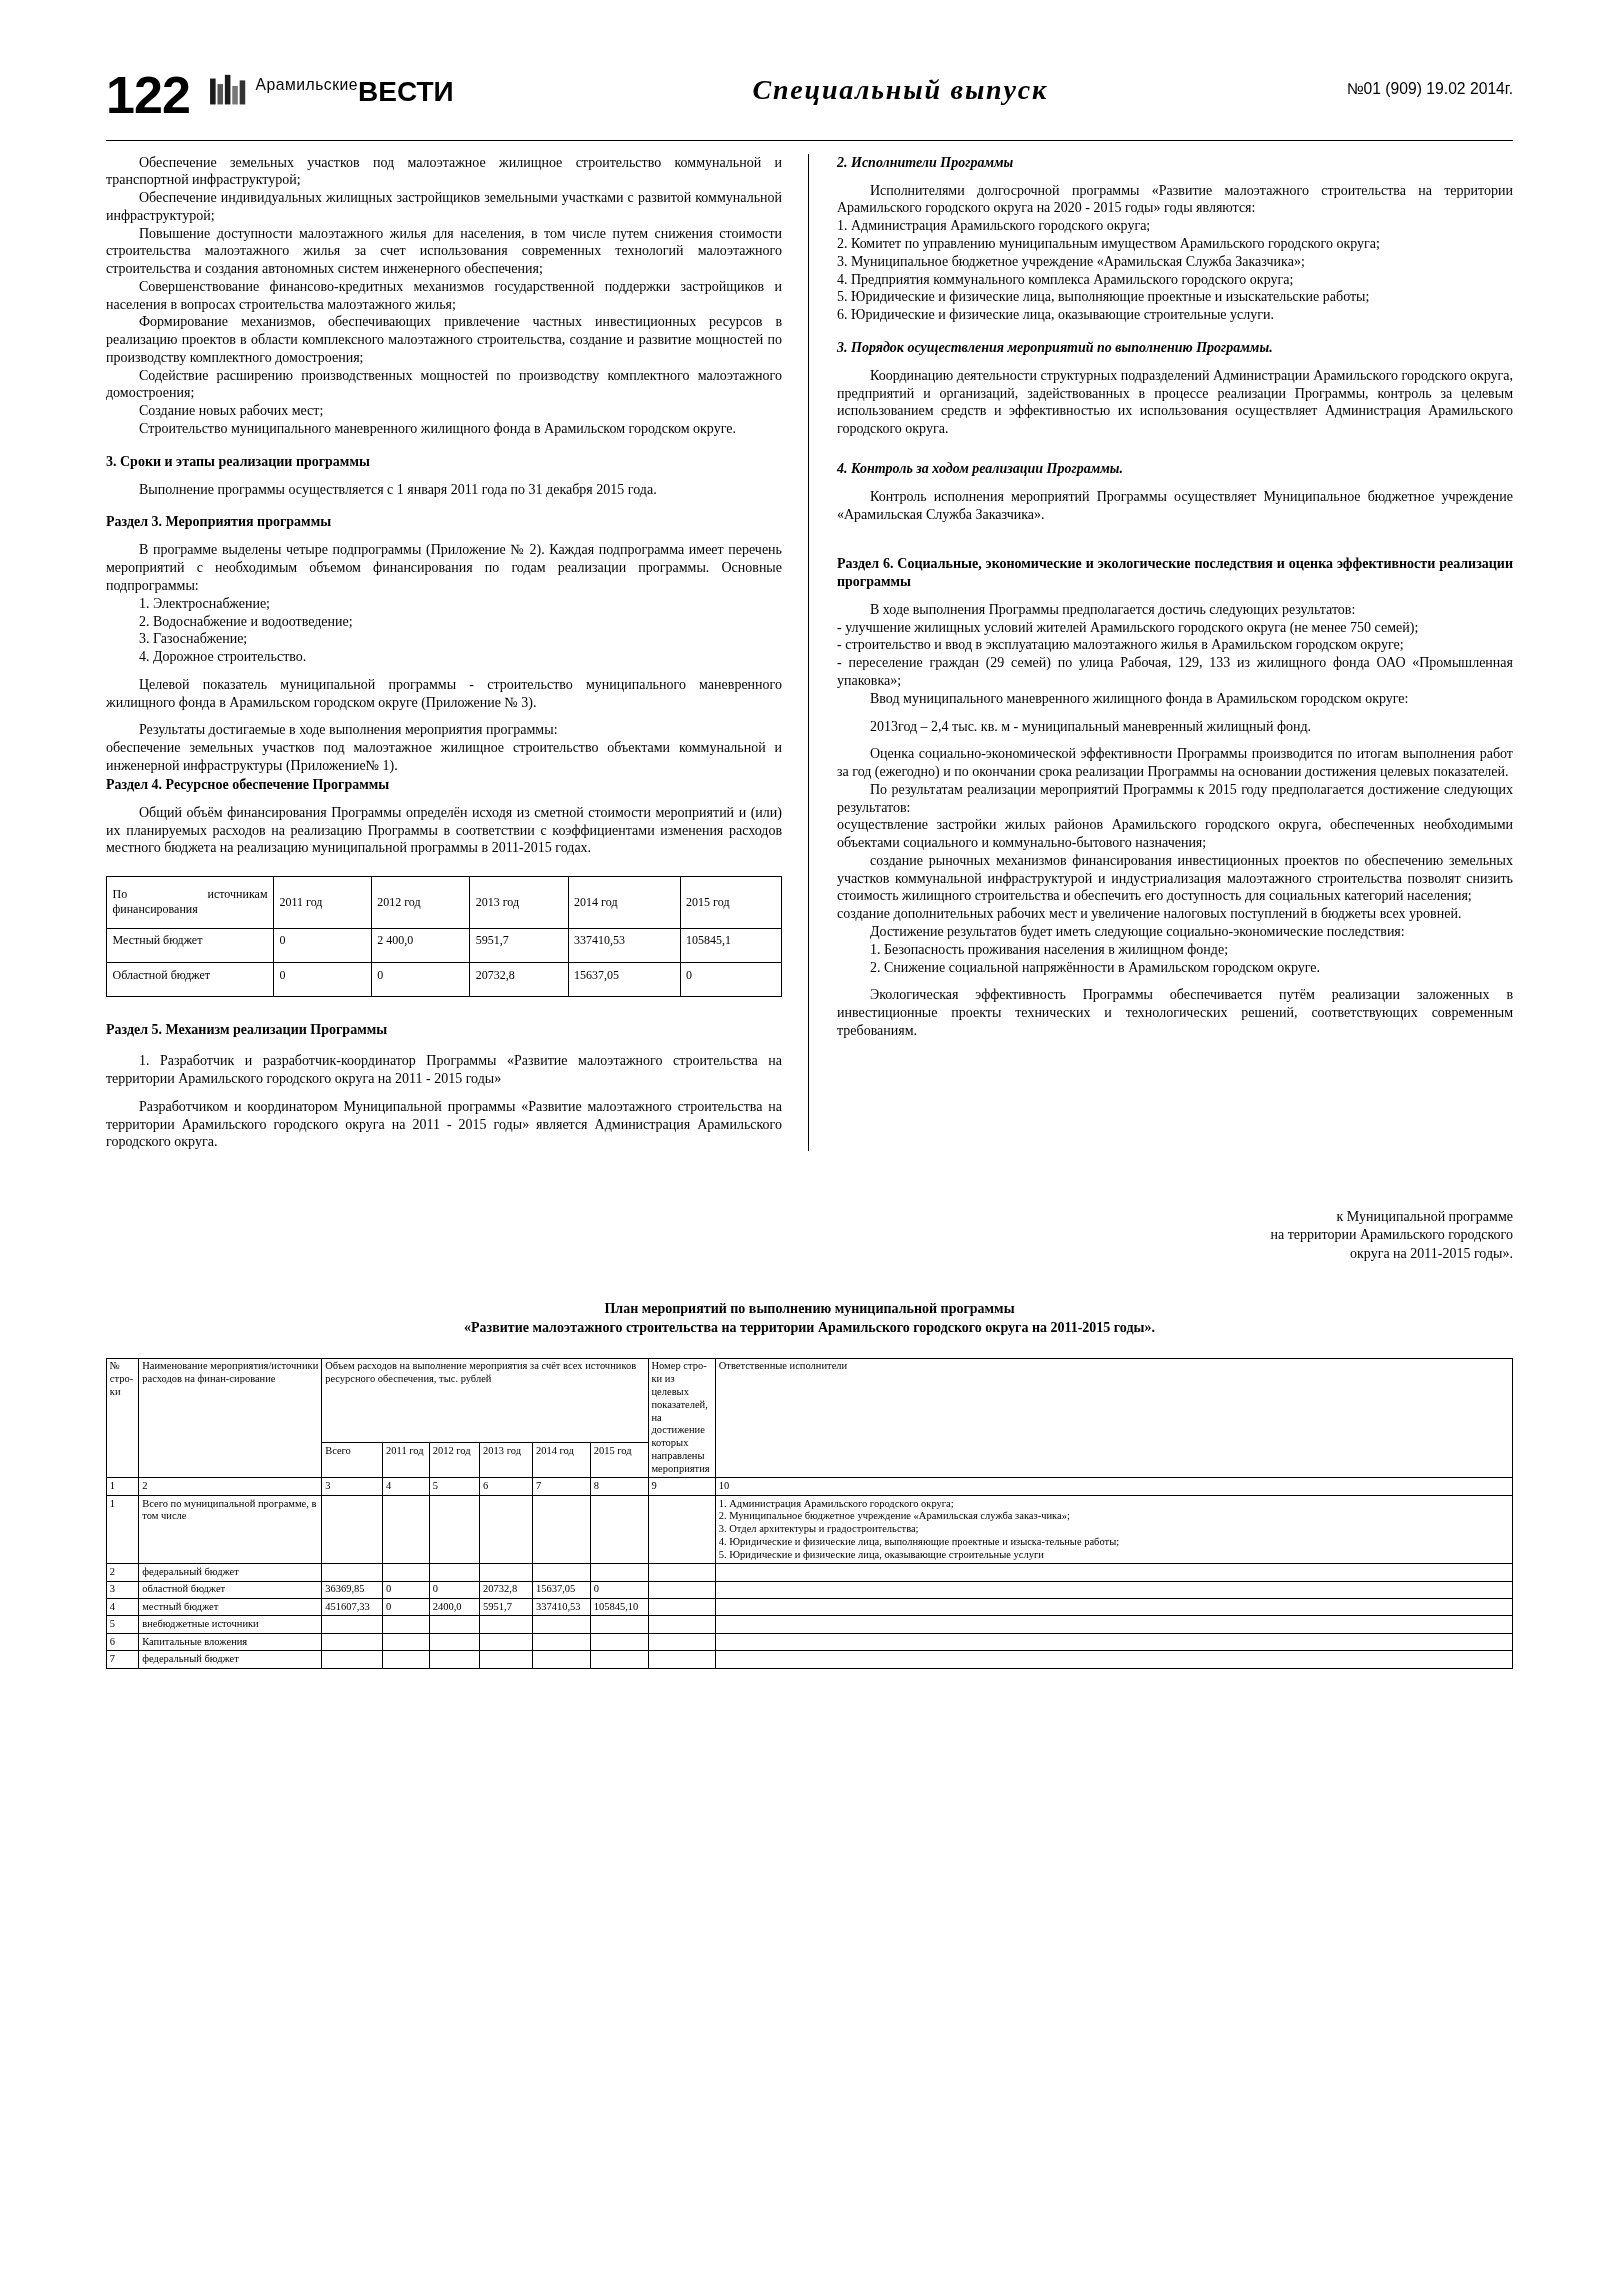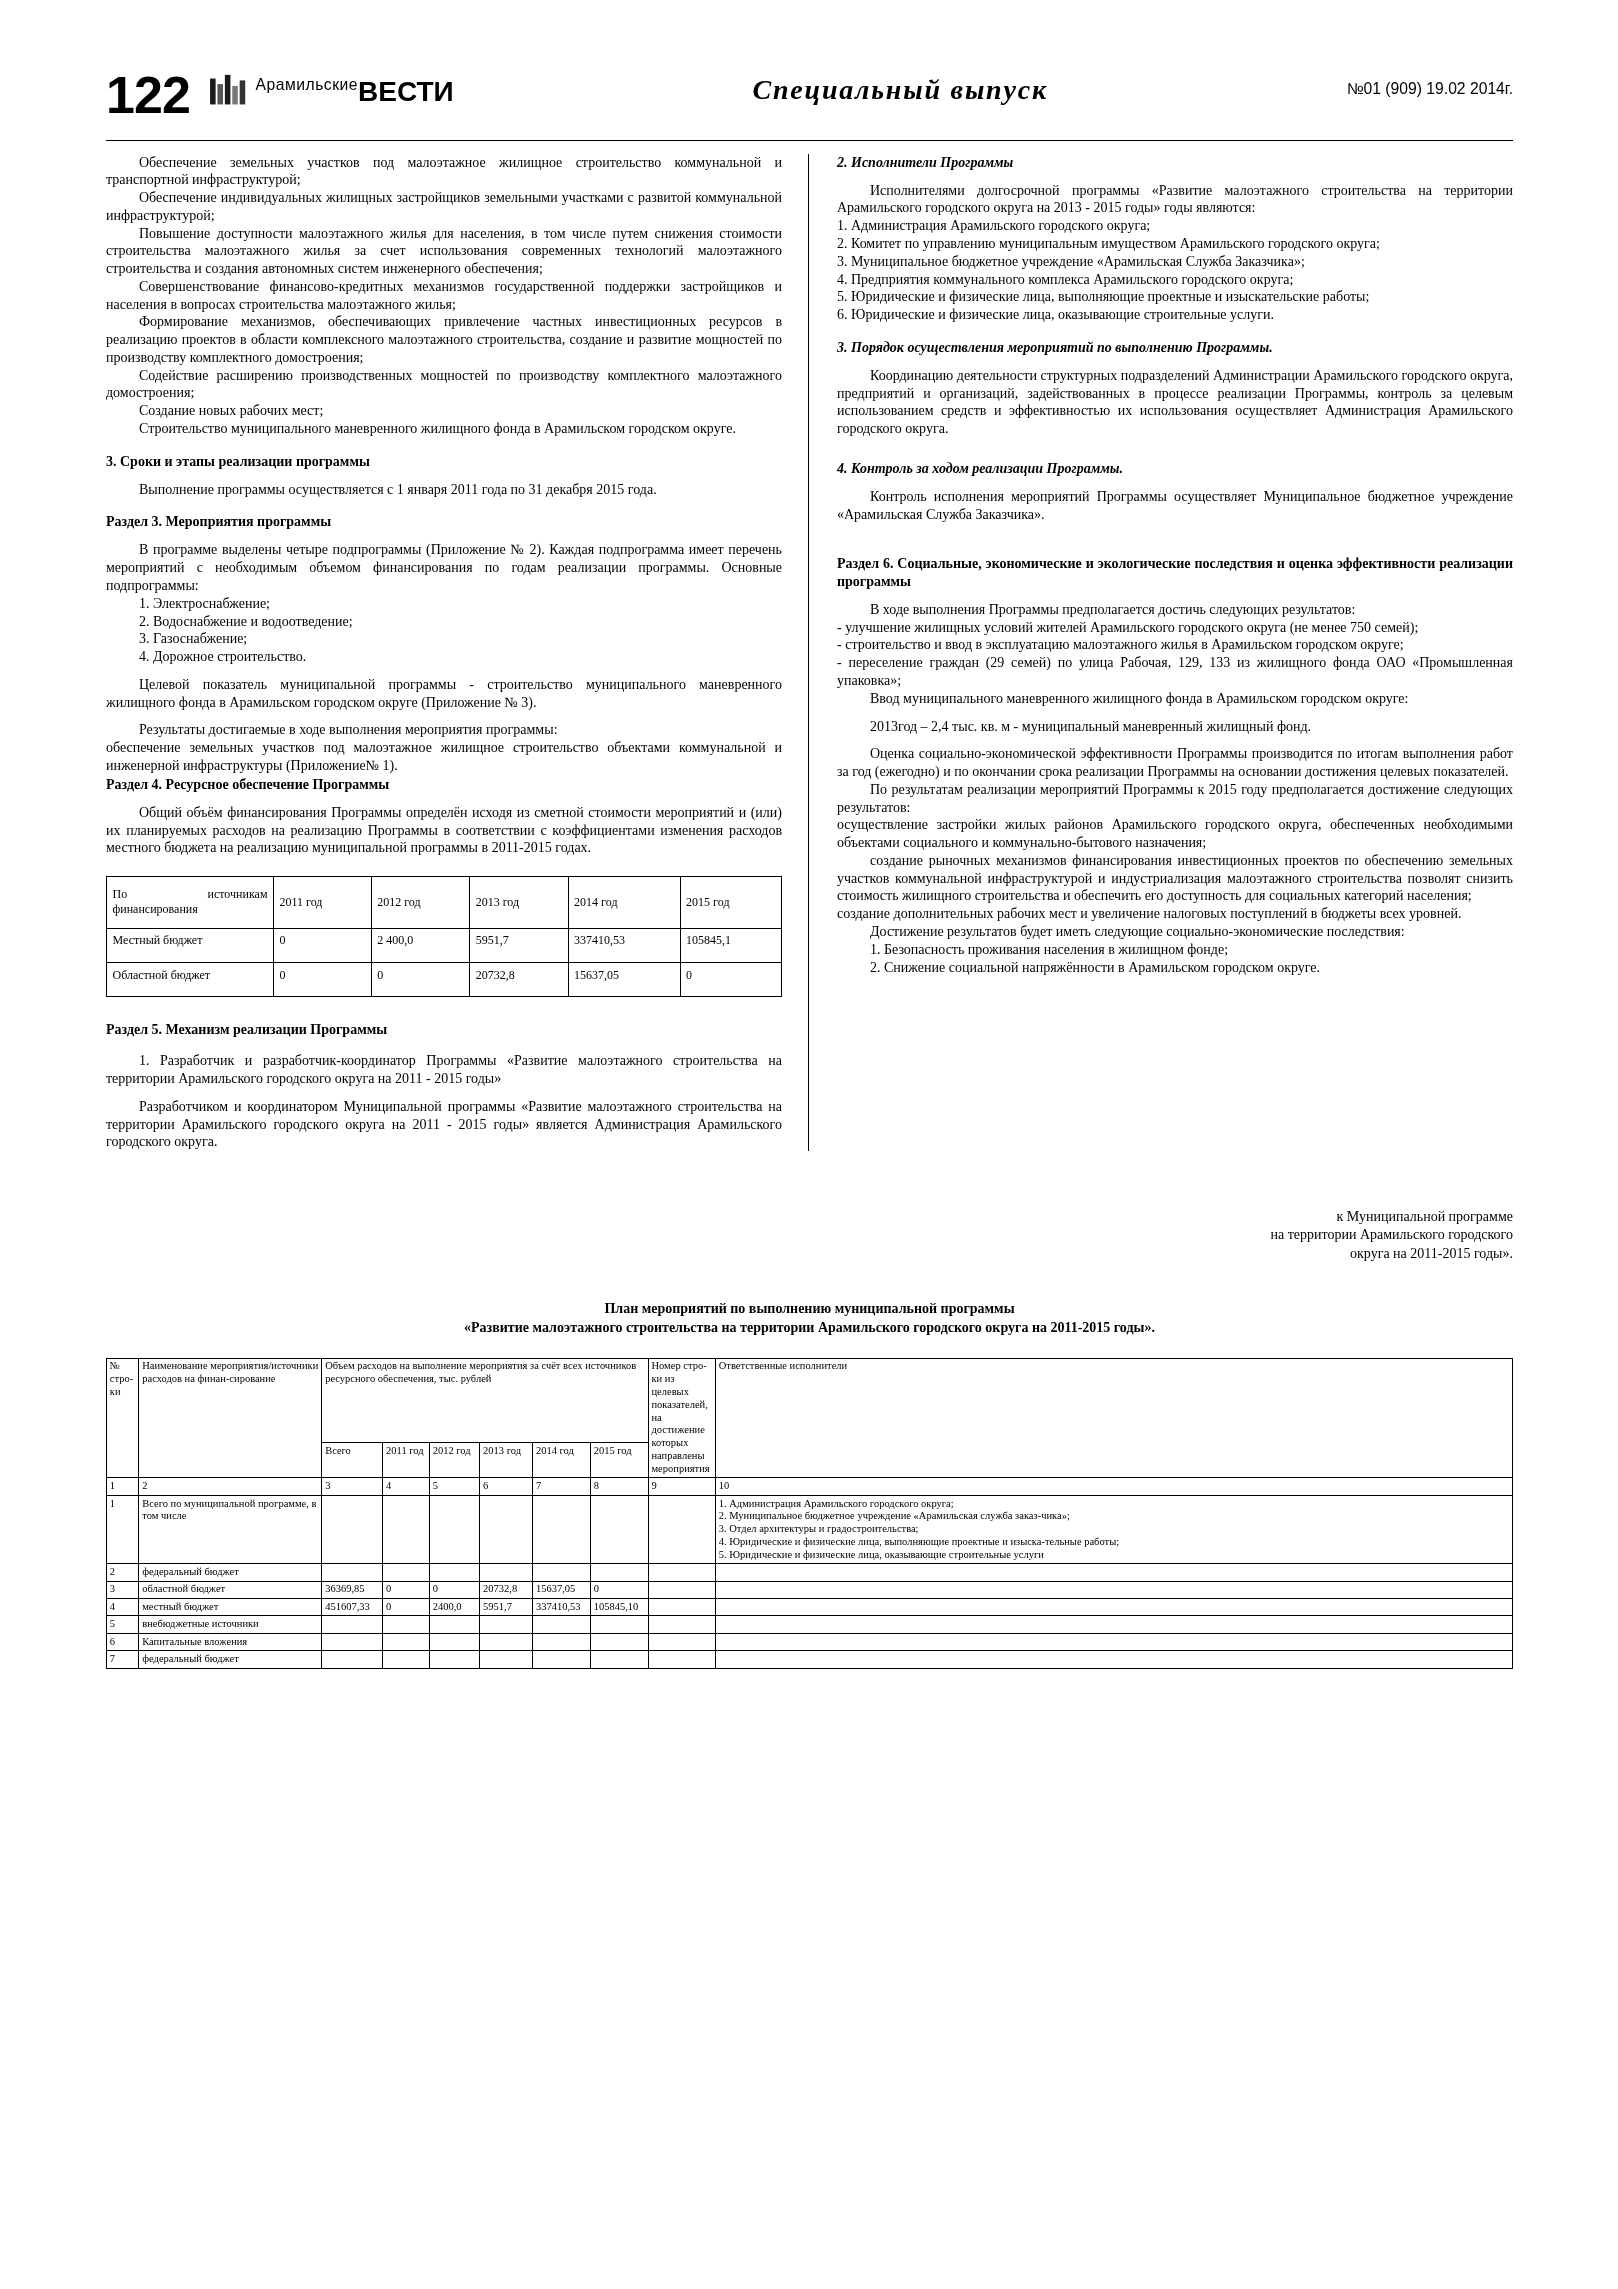--- a/index.html
+++ b/index.html
@@ -245,21 +245,21 @@
       </tbody>
         </table>
 
       <h3 class="center" style="margin:24px 0 13px 0;">Раздел 5. Механизм реализации Программы</h3>
       <p>1. Разработчик и разработчик-координатор Программы «Развитие малоэтажного строительства на территории Арамильского городского округа на 2011 - 2015 годы»</p>
       <p class="sp">Разработчиком и координатором Муниципальной программы «Развитие малоэтажного строительства на территории Арамильского городского округа на 2011 - 2015 годы» является Администрация Арамильского городского округа.</p>
     </div>
 
     <div class="col right">
       <h3 class="center italic" style="margin-top:0;">2. Исполнители Программы</h3>
-      <p class="sp">Исполнителями долгосрочной программы «Развитие малоэтажного строительства на территории Арамильского городского округа на 2013 - 2015 годы» годы являются:</p>
+      <p class="sp">Исполнителями долгосрочной программы «Развитие малоэтажного строительства на территории Арамильского городского округа на 2020 - 2015 годы» годы являются:</p>
       <p class="noind">1. Администрация Арамильского городского округа;</p>
       <p class="noind">2. Комитет по управлению муниципальным имуществом Арамильского городского округа;</p>
       <p class="noind">3. Муниципальное бюджетное учреждение «Арамильская Служба Заказчика»;</p>
       <p class="noind">4. Предприятия коммунального комплекса Арамильского городского округа;</p>
       <p class="noind">5. Юридические и физические лица, выполняющие проектные и изыскательские работы;</p>
       <p class="noind">6. Юридические и физические лица, оказывающие строительные услуги.</p>
 
       <h3 class="center italic">3. Порядок осуществления мероприятий по выполнению Программы.</h3>
       <p class="sp">Координацию деятельности структурных подразделений Администрации Арамильского городского округа, предприятий и организаций, задействованных в процессе реализации Программы, контроль за целевым использованием средств и эффективностью их использования осуществляет Администрация Арамильского городского округа.</p>
 
@@ -275,20 +275,21 @@
       <p class="sp">2013год – 2,4 тыс. кв. м - муниципальный маневренный жилищный фонд.</p>
 
       <p class="sp">Оценка социально-экономической эффективности Программы производится по итогам выполнения работ за год (ежегодно) и по окончании срока реализации Программы на основании достижения целевых показателей.</p>
       <p>По результатам реализации мероприятий Программы к 2015 году предполагается  достижение следующих  результатов:</p>
       <p class="noind">осуществление застройки жилых районов Арамильского городского округа, обеспеченных необходимыми объектами социального и коммунально-бытового назначения;</p>
       <p>создание рыночных механизмов финансирования инвестиционных проектов по обеспечению земельных участков коммунальной инфраструктурой и индустриализация малоэтажного строительства позволят снизить стоимость жилищного строительства и обеспечить его доступность для социальных категорий населения;</p>
       <p class="noind">создание дополнительных рабочих мест и увеличение налоговых поступлений в бюджеты всех уровней.</p>
       <p>Достижение результатов будет иметь следующие социально-экономические последствия:</p>
       <p class="listline">1. Безопасность проживания населения в жилищном фонде;</p>
       <p class="listline">2. Снижение социальной  напряжённости в Арамильском городском округе.</p>
+      <p class="sp">Экологическая  эффективность Программы обеспечивается путём реализации заложенных в инвестиционные проекты технических и технологических решений, соответствующих современным требованиям.</p>
     </div>
   </div>
 
   <div class="appendix">
     <div>к Муниципальной программе</div>
     <div>на территории Арамильского городского</div>
     <div>округа на 2011-2015 годы».</div>
   </div>
 
   <div class="plan-title">

